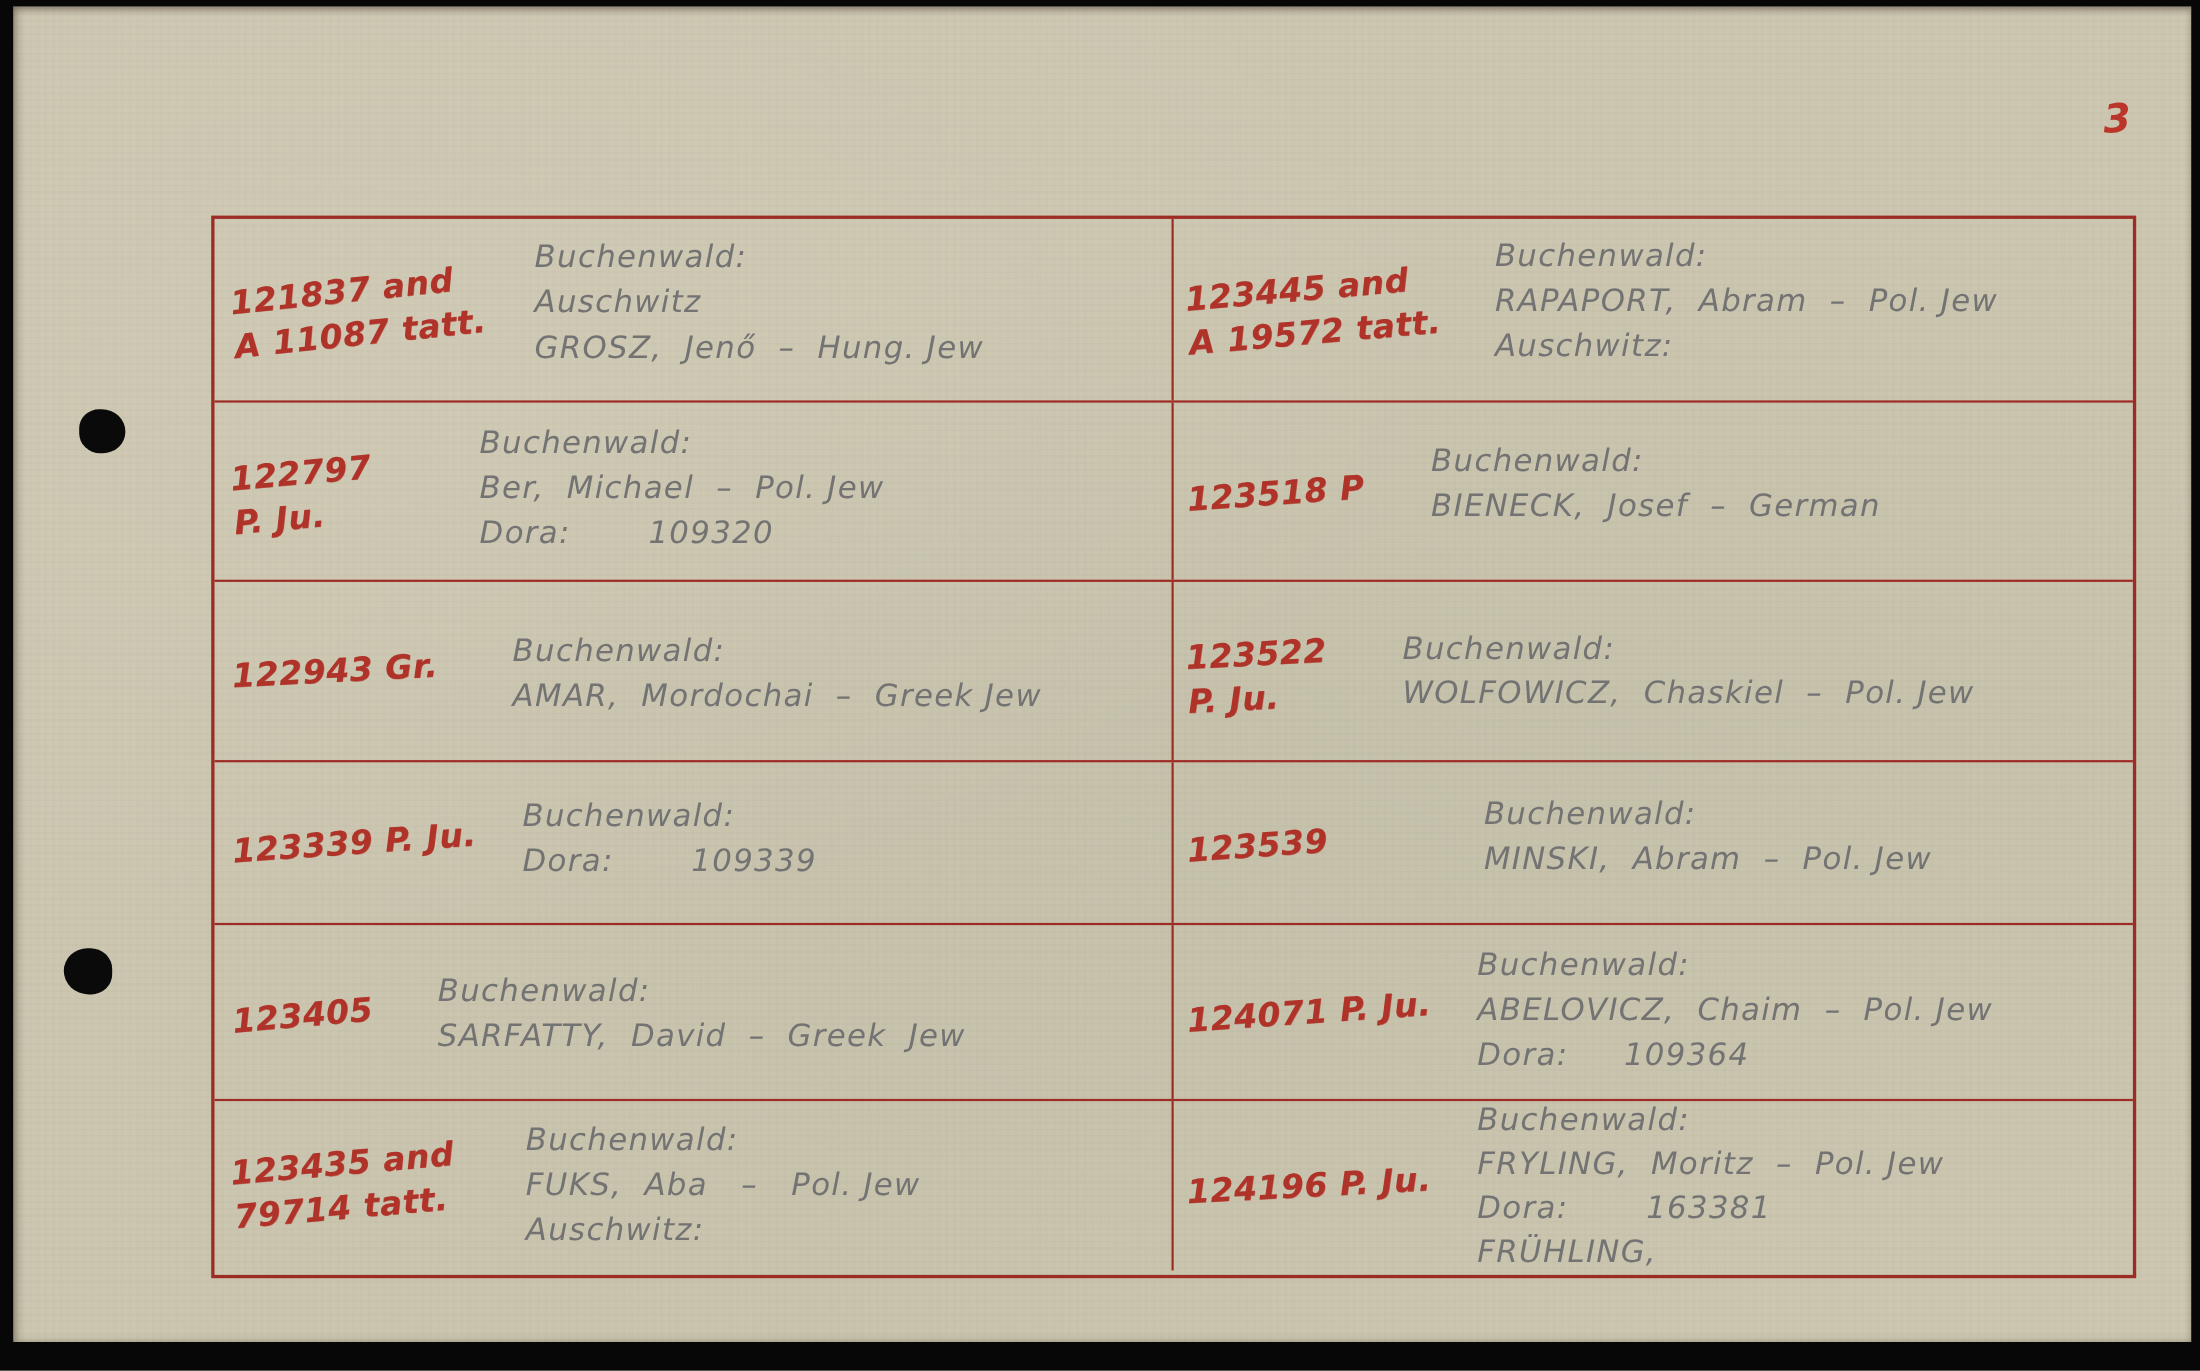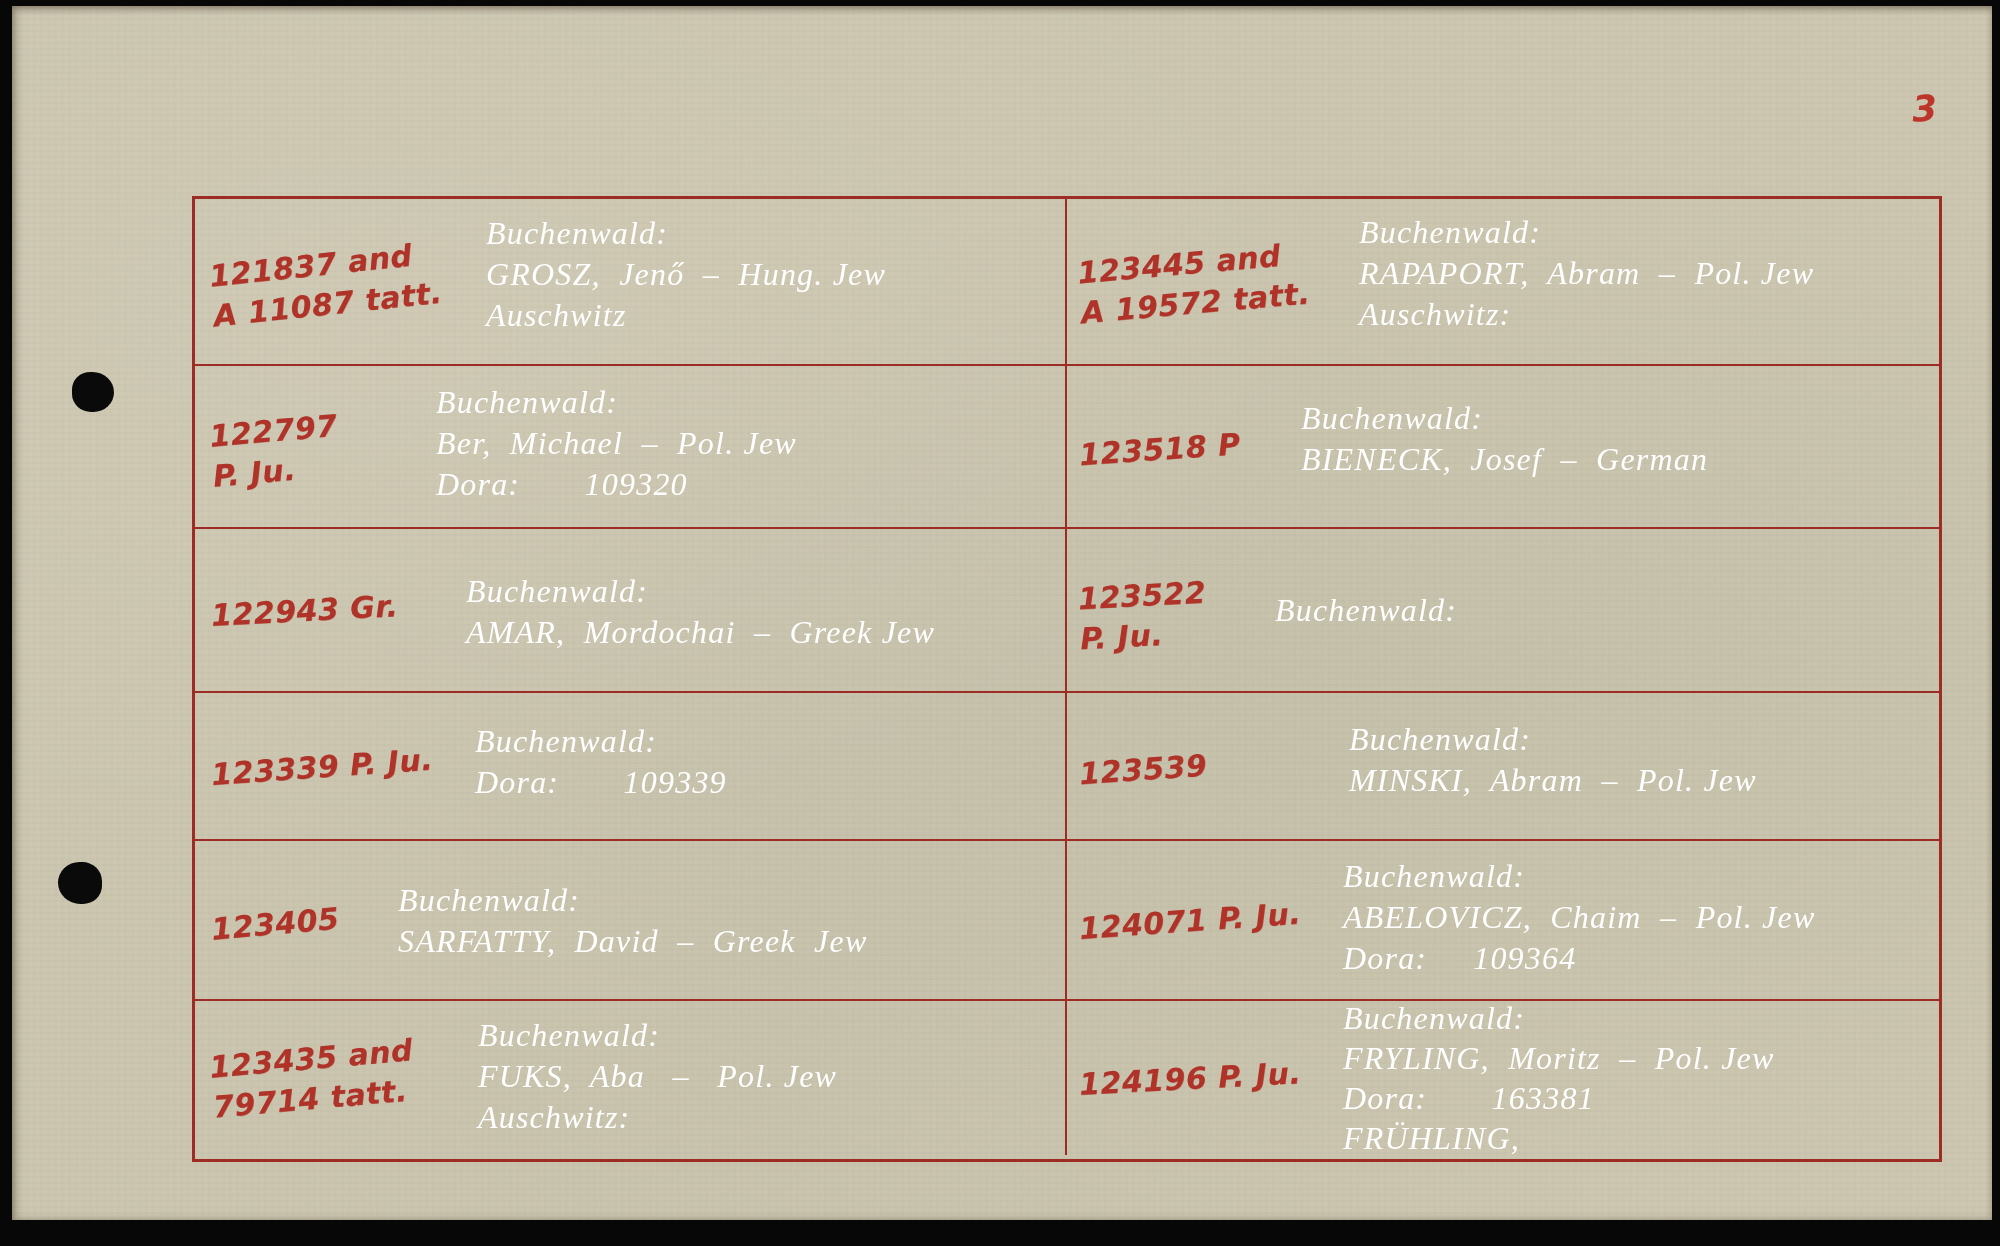--- a/index.html
+++ b/index.html
@@ -49,41 +49,41 @@
   .cell.right{width:873px;}
   .num{
     flex:0 0 auto;width:225px;margin-left:16px;
     color:#b0332a;font-size:30px;font-weight:bold;font-style:italic;
     line-height:40px;letter-spacing:0.5px;white-space:pre;
     text-shadow:0.4px 0.4px 0 rgba(176,51,42,0.5);
   }
   .cell.right .num{width:240px;margin-left:12px;}
   .entry{
     flex:0 0 auto;
-    color:#ffffff;font-size:32px;font-style:italic;
-    line-height:41px;letter-spacing:1.2px;white-space:pre;font-family:Liberation Serif, serif;
+    color:#737373;font-size:28px;font-style:italic;
+    line-height:41px;letter-spacing:1.2px;white-space:pre;
   }
   .line{white-space:pre;}
 </style>
 </head>
 <body>
 
 <div class="paper">
   <div class="hole h1"></div>
   <div class="hole h2"></div>
 </div>
 
 <div class="page-num">3</div>
 
 <div class="regtable">
 
   <div class="row r1">
     <div class="cell left">
       <div class="num" style="transform:rotate(-6deg);margin-top:6px;"><div class="line">121837 and</div><div class="line">A 11087 tatt.</div></div>
-      <div class="entry" style="margin-left:50px;margin-top:-14px;"><div class="line">Buchenwald:</div><div class="line">GROSZ,  Jenő  –  Hung. Jew</div><div class="line">Auschwitz</div></div>
+      <div class="entry" style="margin-left:50px;margin-top:-14px;"><div class="line">Buchenwald:</div><div class="line">Auschwitz</div><div class="line">GROSZ,  Jenő  –  Hung. Jew</div></div>
     </div>
     <div class="cell right">
       <div class="num" style="transform:rotate(-5deg);margin-top:2px;"><div class="line">123445 and</div><div class="line">A 19572 tatt.</div></div>
       <div class="entry" style="margin-left:40px;margin-top:-16px;"><div class="line">Buchenwald:</div><div class="line">RAPAPORT,  Abram  –  Pol. Jew</div><div class="line">Auschwitz:</div></div>
     </div>
   </div>
 
   <div class="row r2">
     <div class="cell left">
       <div class="num" style="transform:rotate(-5deg);"><div class="line">122797</div><div class="line">P. Ju.</div></div>
@@ -95,21 +95,21 @@
     </div>
   </div>
 
   <div class="row r3">
     <div class="cell left">
       <div class="num" style="transform:rotate(-3deg);"><div class="line">122943 Gr.</div></div>
       <div class="entry" style="margin-left:30px;margin-top:4px;"><div class="line">Buchenwald:</div><div class="line">AMAR,  Mordochai  –  Greek Jew</div></div>
     </div>
     <div class="cell right">
       <div class="num" style="transform:rotate(-3deg);margin-top:6px;"><div class="line">123522</div><div class="line">P. Ju.</div></div>
-      <div class="entry" style="margin-left:-44px;line-height:40px;"><div class="line">Buchenwald:</div></div>
+      <div class="entry" style="margin-left:-44px;line-height:40px;"><div class="line">Buchenwald:</div><div class="line">WOLFOWICZ,  Chaskiel  –  Pol. Jew</div></div>
     </div>
   </div>
 
   <div class="row r4">
     <div class="cell left">
       <div class="num" style="transform:rotate(-4deg);width:260px;"><div class="line">123339 P. Ju.</div></div>
       <div class="entry" style="margin-left:4px;margin-top:-8px;"><div class="line">Buchenwald:</div><div class="line">Dora:       109339</div></div>
     </div>
     <div class="cell right">
       <div class="num" style="transform:rotate(-4deg);"><div class="line">123539</div></div>

